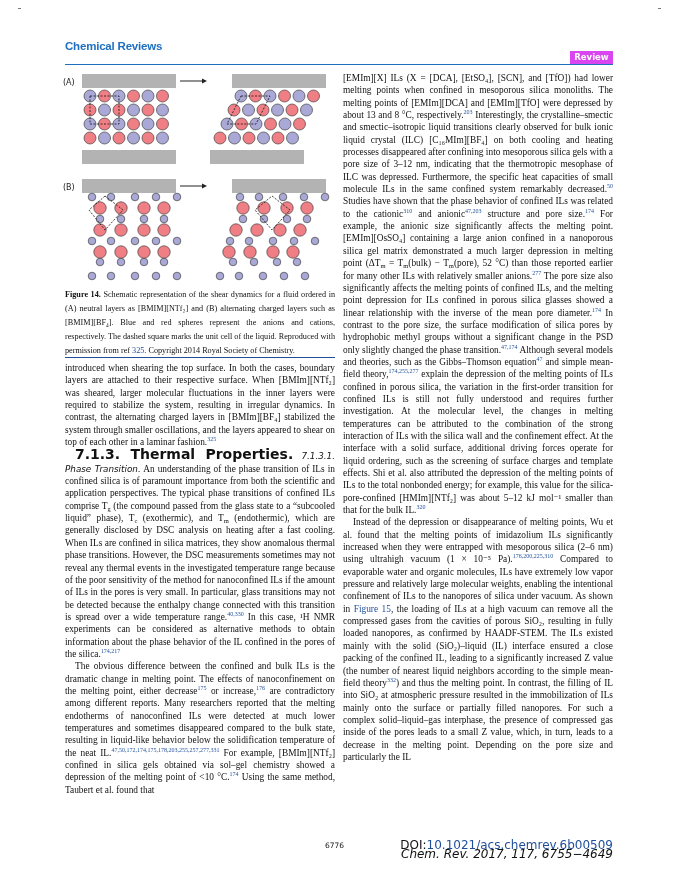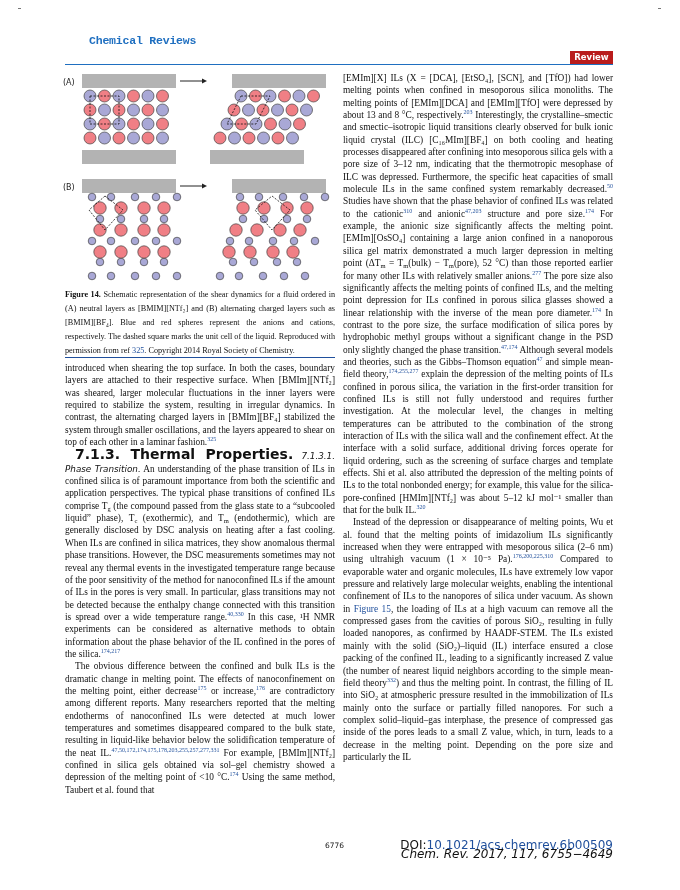--- a/index.html
+++ b/index.html
@@ -1,19 +1,19 @@
 <!DOCTYPE html>
 <html><head>
 <meta charset="utf-8">
 <style>
   html,body{margin:0;padding:0;background:#fff;}
   body{width:680px;height:890px;position:relative;overflow:hidden;font-family:"Liberation Serif","DejaVu Serif",serif;color:#111;}
-  .journal{position:absolute;left:65px;top:34px;font-family:Liberation Mono, monospace;font-weight:bold;font-size:11.5px;color:#1f6fc0;letter-spacing:-0.2px;margin-left:24px;}
+  .journal{position:absolute;left:65px;top:40px;font-family:Liberation Sans, sans-serif;font-weight:bold;font-size:11.5px;color:#1f6fc0;letter-spacing:-0.2px;}
   .hdr-line{position:absolute;left:65px;top:64px;width:548px;height:1px;background:#1f6fc0;}
-  .review-badge{position:absolute;left:570px;top:51px;width:43px;height:13px;background:#b91c1c;color:#fff;font-family:"DejaVu Sans","Liberation Sans",sans-serif;font-weight:bold;font-size:8.5px;text-align:center;line-height:13px;}
+  .review-badge{position:absolute;left:570px;top:51px;width:43px;height:13px;background:#d946ef;color:#fff;font-family:"DejaVu Sans","Liberation Sans",sans-serif;font-weight:bold;font-size:8.5px;text-align:center;line-height:13px;}
   .corner{position:absolute;width:3px;height:1px;background:#777;}
   .fig{position:absolute;left:60px;top:72px;width:290px;height:210px;}
   .caption{position:absolute;left:65px;top:288px;width:270px;font-size:8.2px;line-height:14px;text-align:justify;}
   .caption b{font-weight:bold;}
   .caption-rule{position:absolute;left:65px;top:357px;width:270px;height:1px;background:#1f4f9c;}
   .col{position:absolute;font-size:9.35px;line-height:12.35px;text-align:justify;}
   .col p{margin:0;}
   .col p.ind{text-indent:10px;}
   #colL{left:65px;top:362px;width:270px;}
   #colR{left:343px;top:72px;width:270px;}

